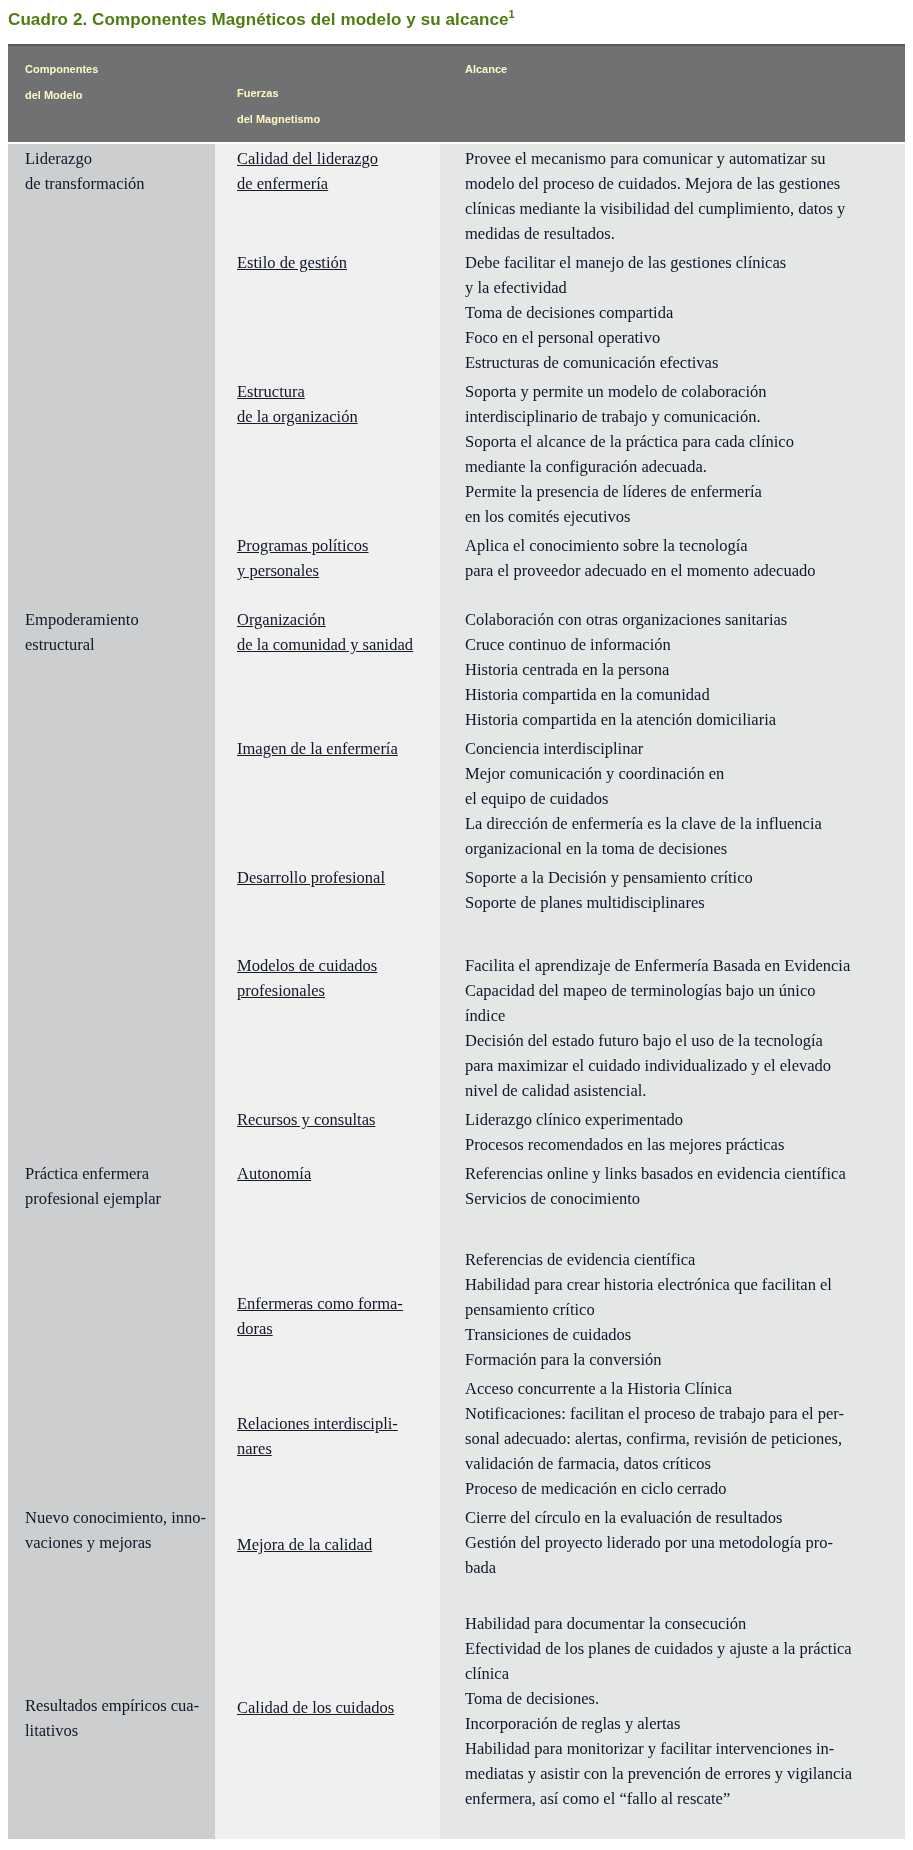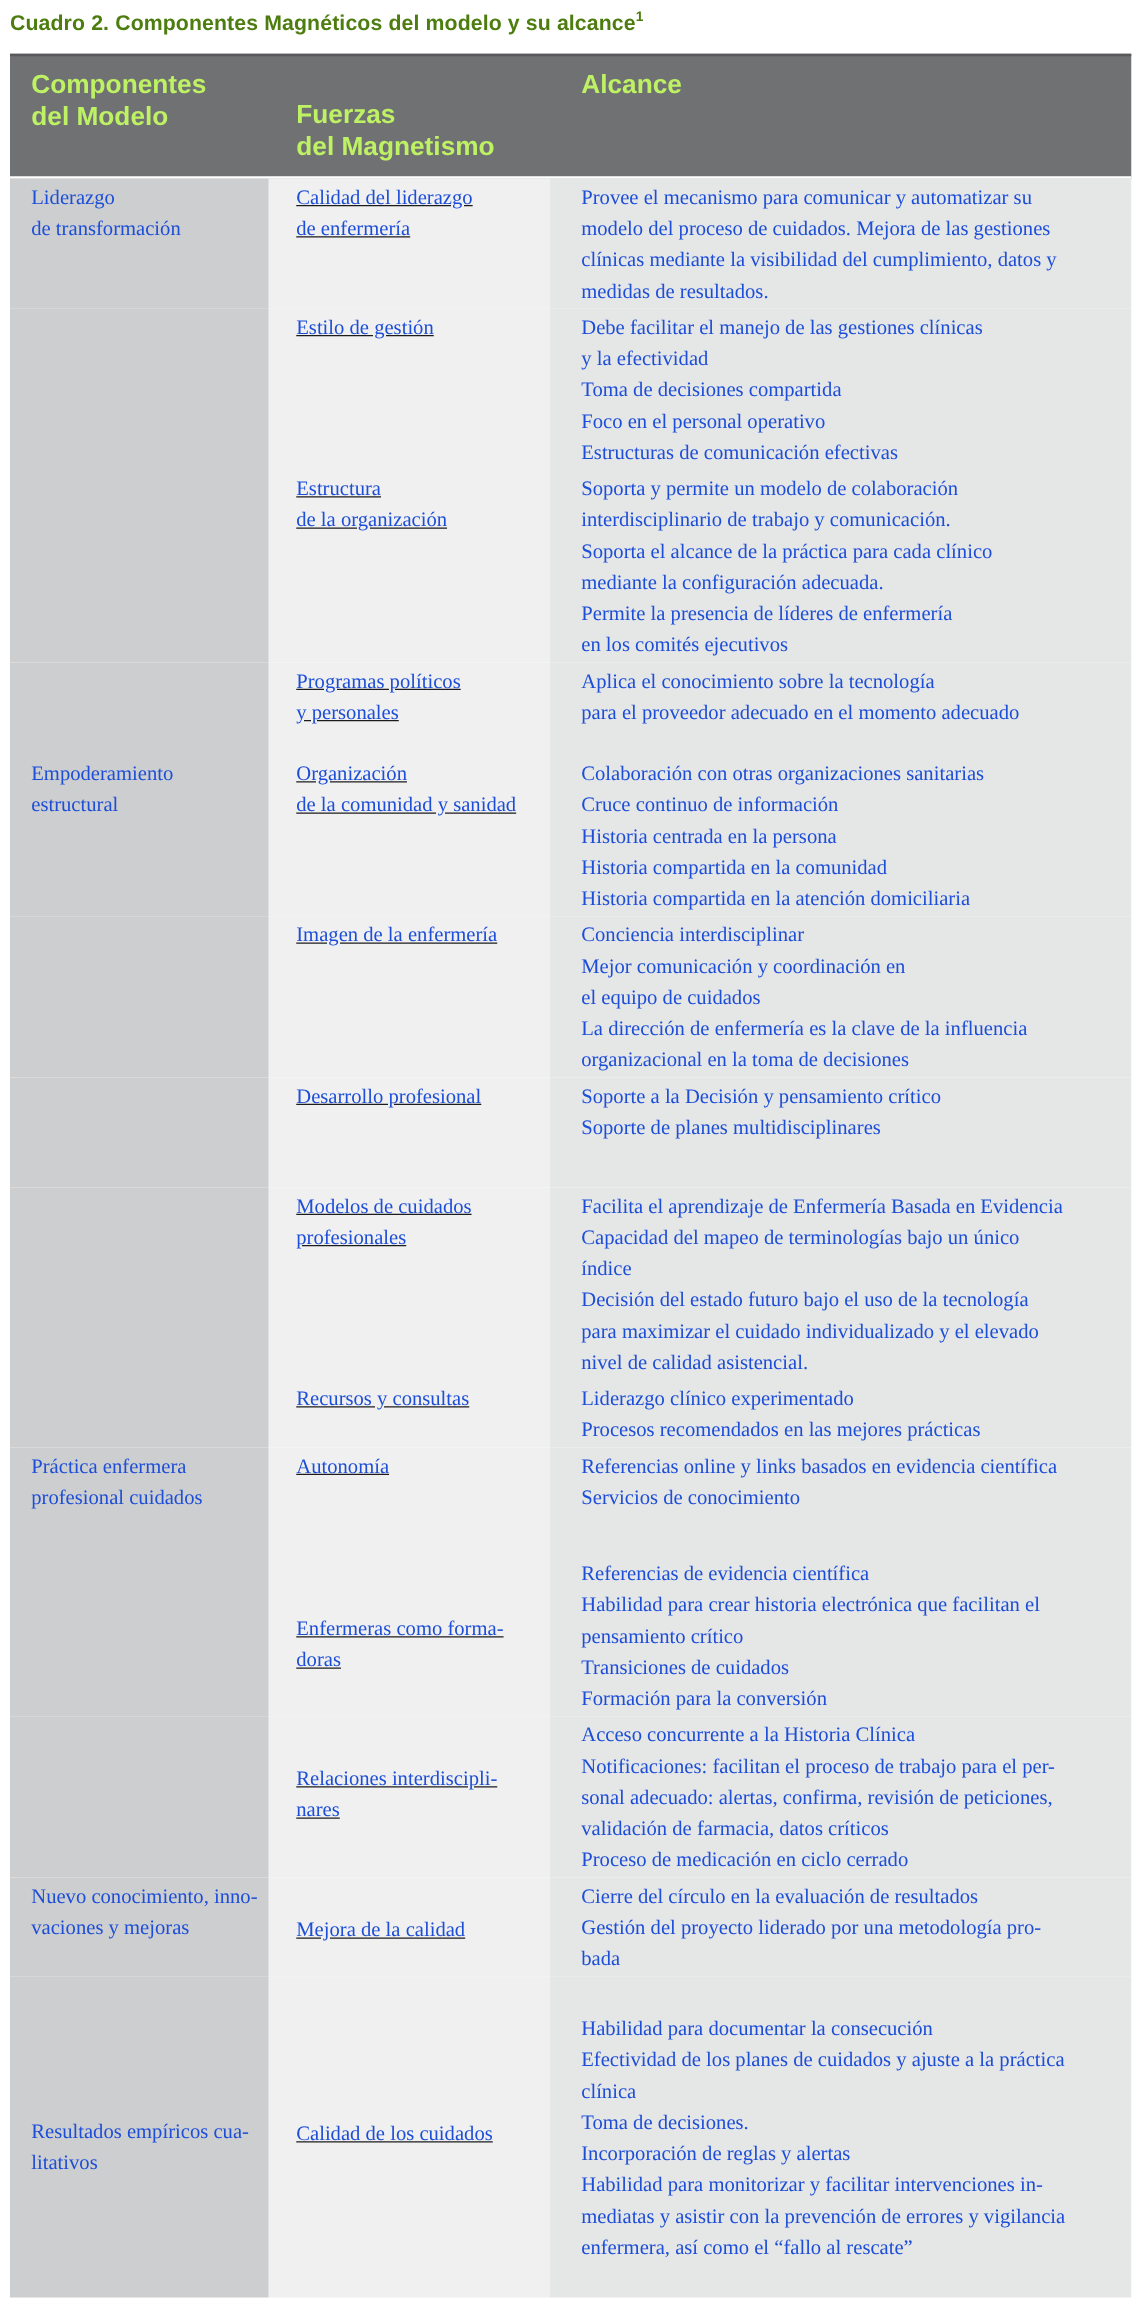--- a/index.html
+++ b/index.html
@@ -11,26 +11,26 @@
 
   .tbl{width:897px;}
   .row{display:grid;grid-template-columns:207px 225px 1fr;}
   .cell{padding-top:2px;padding-bottom:2px;}
   .c1{background:#cdcecf;}
   .c2{background:#f0f0f0;text-decoration:underline;}
   .c3{background:#e5e6e6;}
 
   .thead{background:#707173;border-top:2px solid #58595b;border-bottom:2px solid #ffffff;}
   .thead .cell{background:transparent;padding-top:10px;padding-bottom:10px;}
-  .th{color:#bef264;font-weight:bold;font-size:21px;line-height:26px;white-space:pre-line;}
+  .th{color:#fef9c3;font-weight:bold;font-size:11px;line-height:26px;white-space:pre-line;}
   .h1{padding-left:17px;}
   .h2{padding-left:22px;margin-top:24px;}
   .h3{padding-left:25px;padding-right:10px;}
 
-  .comp,.force,.scope{font-family:"Liberation Serif","DejaVu Serif",serif;font-size:16.5px;line-height:25px;color:#1d4ed8;white-space:pre-line;}
+  .comp,.force,.scope{font-family:"Liberation Serif","DejaVu Serif",serif;font-size:16.5px;line-height:25px;color:#0f172a;white-space:pre-line;}
   .comp{padding-left:17px;padding-right:8px;}
   .force{padding-left:22px;padding-right:8px;}
   .scope{padding-left:25px;padding-right:12px;}
 
   .push-a{padding-top:44px;}
   .push-b{padding-top:35px;}
   .push-c{padding-top:27px;}
   .push-d{padding-top:82px;}
   .push-e{padding-top:84px;}
 
@@ -216,21 +216,21 @@
         </div>
       <div class="cell c3">
           <div class="scope">Liderazgo clínico experimentado
 Procesos recomendados en las mejores prácticas</div>
         </div>
     </div>
 
     <div class="row">
       <div class="cell c1">
           <div class="comp">Práctica enfermera
-profesional cuidados</div>
+profesional ejemplar</div>
         </div>
       <div class="cell c2">
           <div class="force">Autonomía</div>
         </div>
       <div class="cell c3">
           <div class="scope">Referencias online y links basados en evidencia científica
 Servicios de conocimiento</div>
         </div>
     </div>
 

